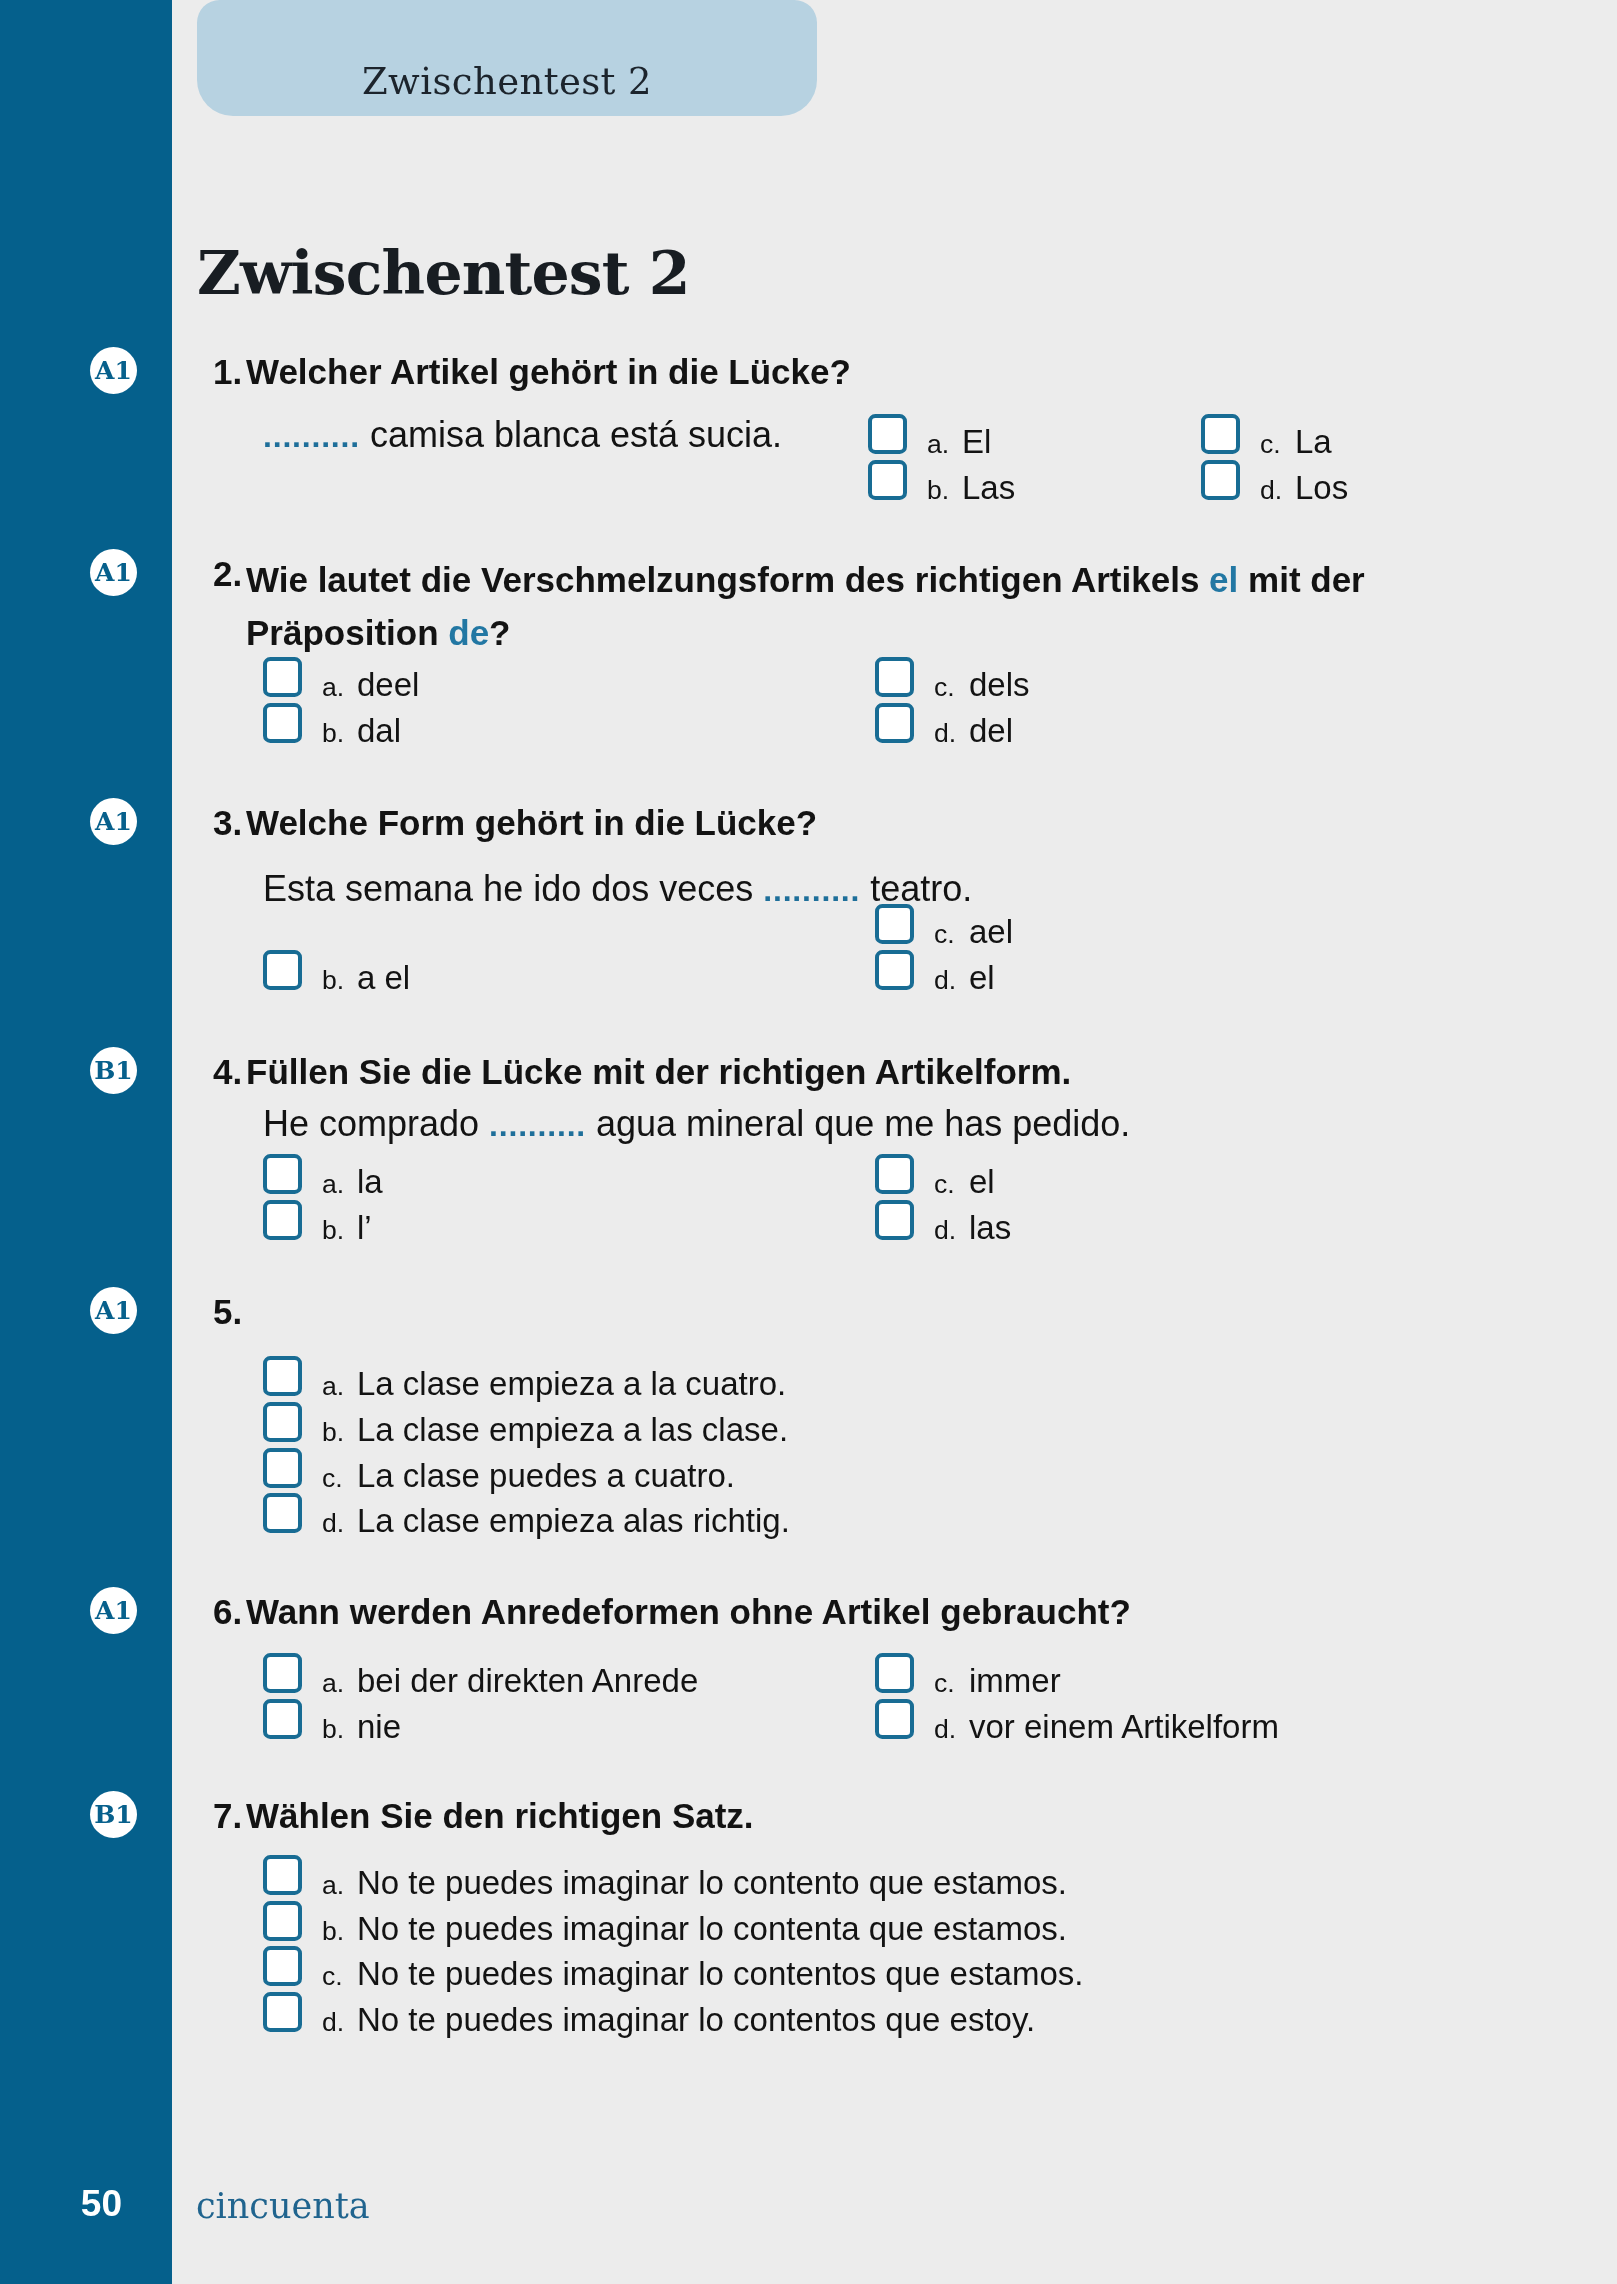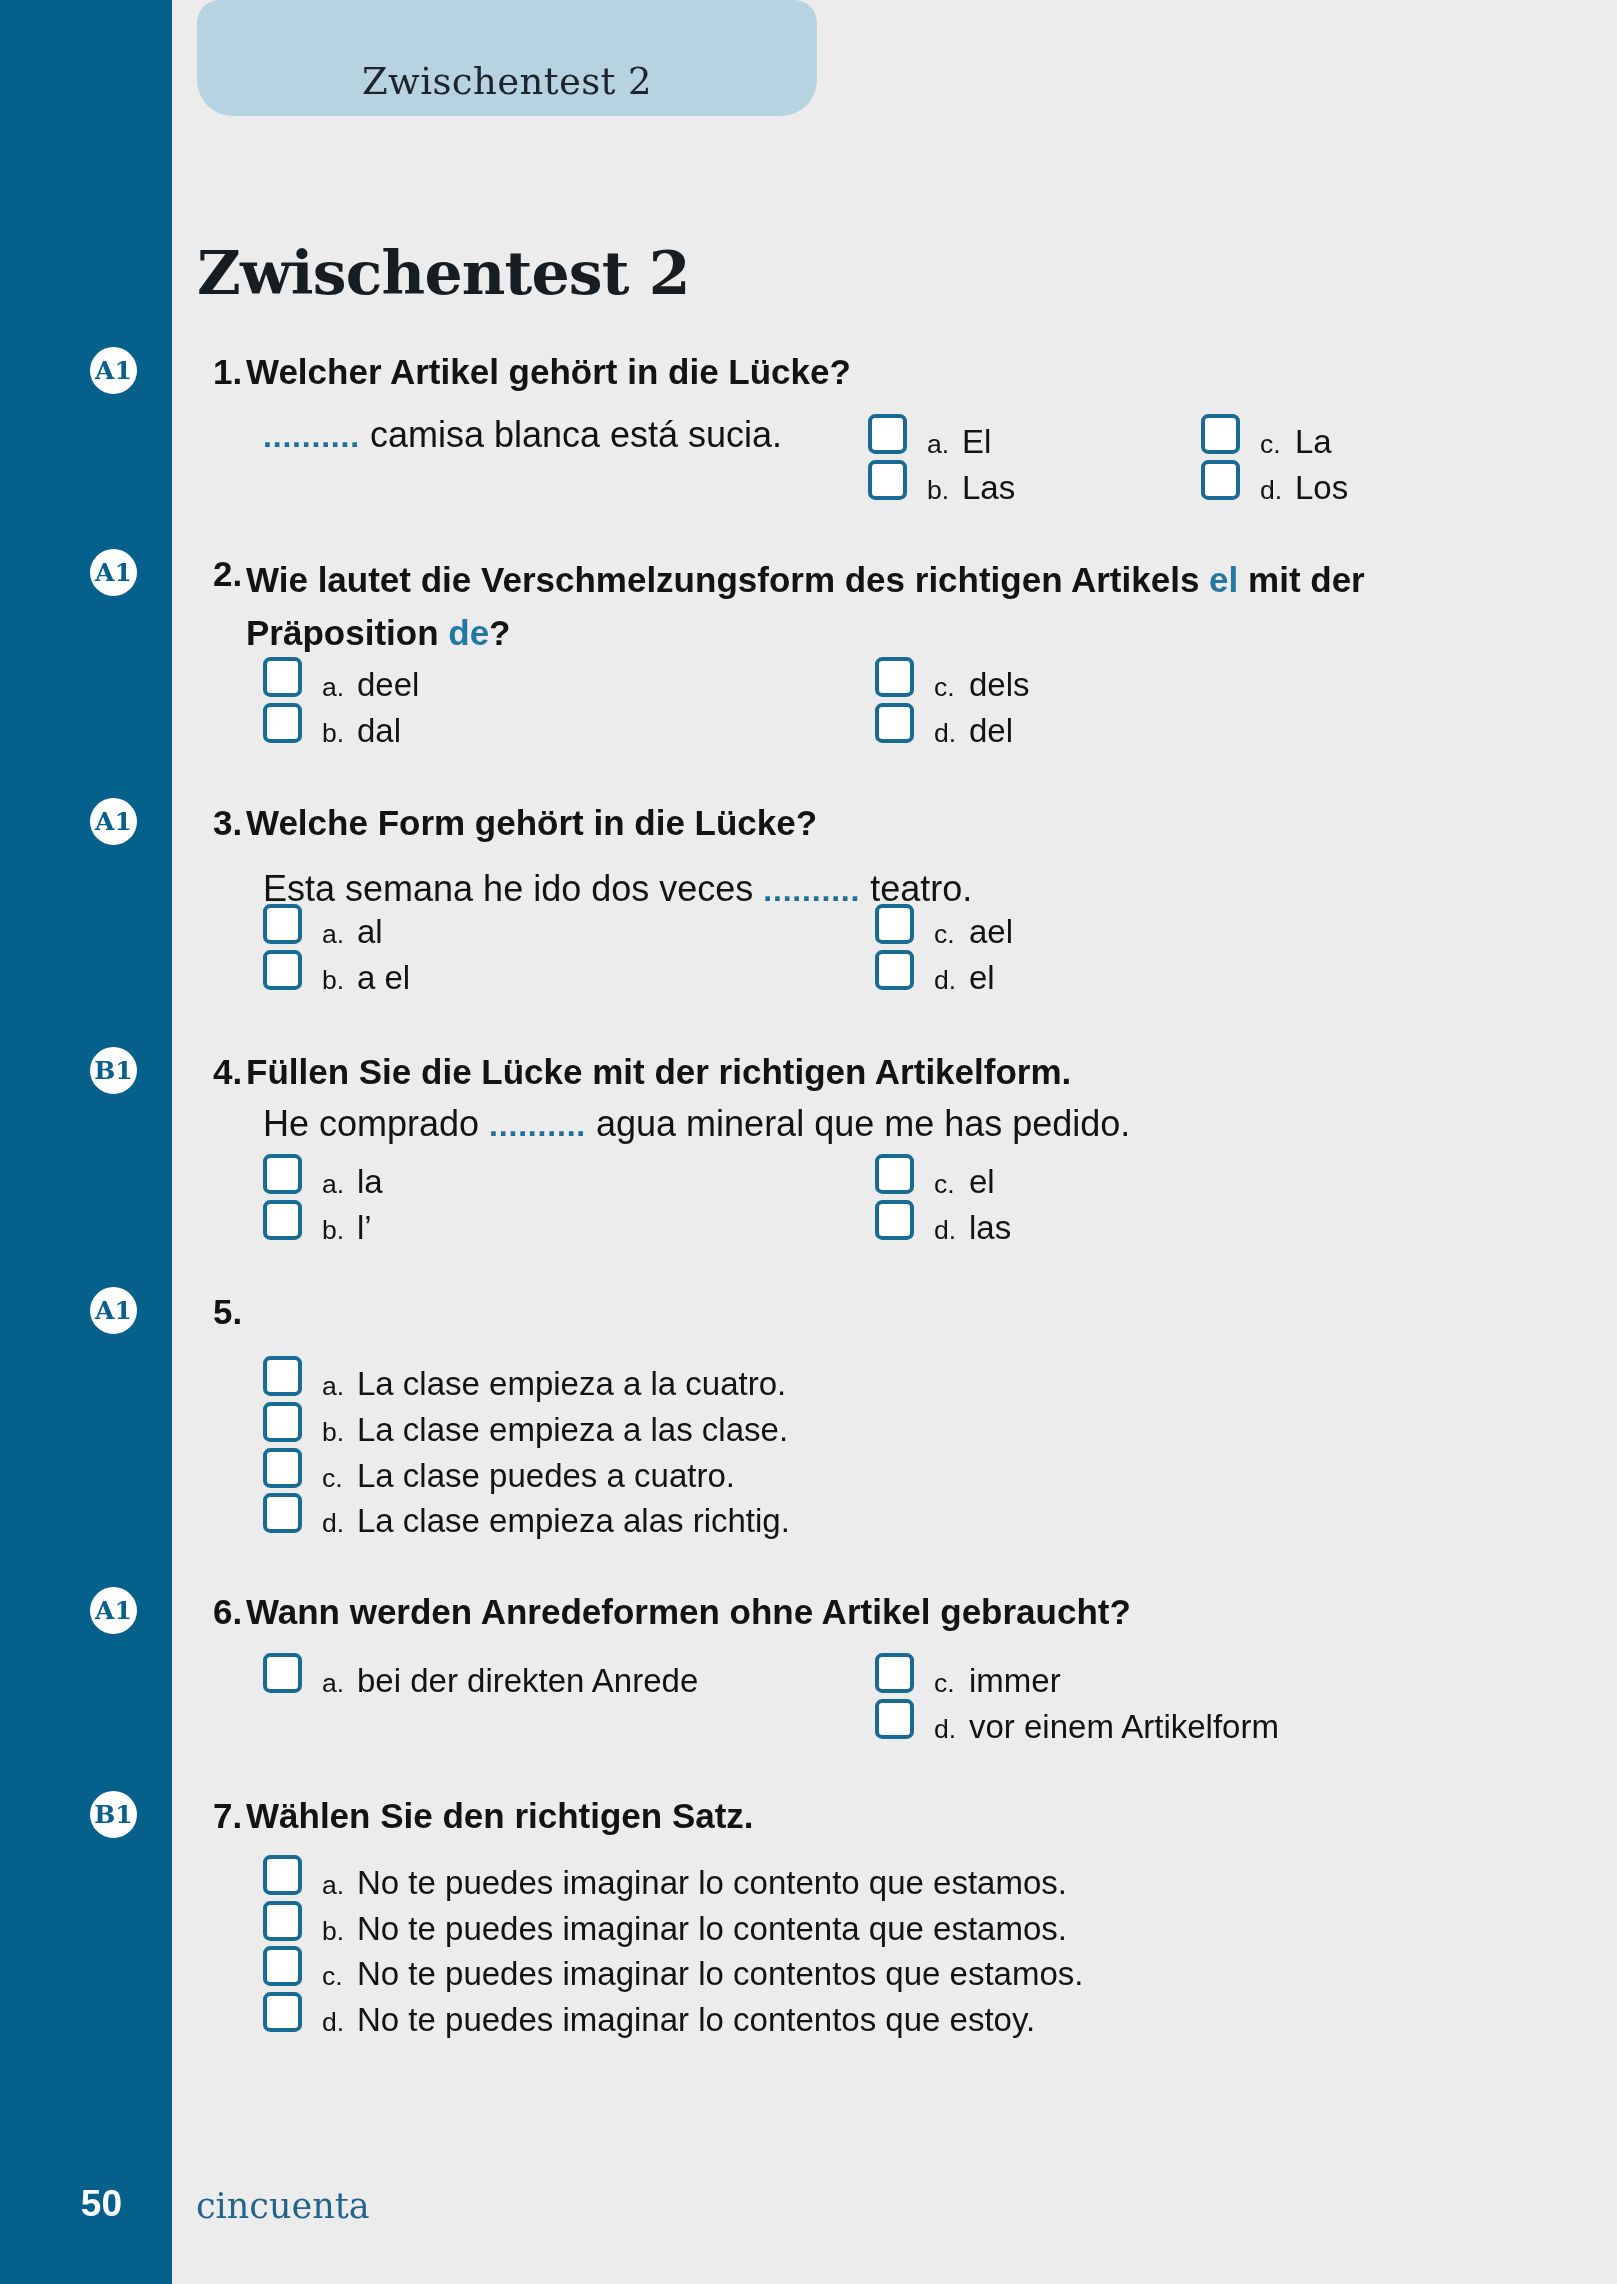--- a/index.html
+++ b/index.html
@@ -110,24 +110,20 @@
   </div>
   <div class="option" style="left:875px;top:703px">
     <span class="cb"></span>
     <span class="olabel"><span class="oletter">d.</span><span class="otext">del</span></span>
   </div>
 
   <div class="badge" style="top:798px">A1</div>
   <div class="q-num" style="top:802px">3.</div>
   <div class="q-title" style="top:802px"><span>Welche Form gehört in die Lücke?</span></div>
   <div class="q-sentence" style="top:869px"><span>Esta semana he ido dos veces </span><span class="dots">..........</span><span> teatro.</span></div>
-  <div class="option" style="left:263px;top:904px">
-    <span class="cb"></span>
-    <span class="olabel"><span class="oletter">a.</span><span class="otext">al</span></span>
-  </div>
   <div class="option" style="left:263px;top:950px">
     <span class="cb"></span>
     <span class="olabel"><span class="oletter">b.</span><span class="otext">a el</span></span>
   </div>
   <div class="option" style="left:875px;top:904px">
     <span class="cb"></span>
     <span class="olabel"><span class="oletter">c.</span><span class="otext">ael</span></span>
   </div>
   <div class="option" style="left:875px;top:950px">
     <span class="cb"></span>
@@ -174,20 +170,24 @@
     <span class="olabel"><span class="oletter">d.</span><span class="otext">La clase empieza alas richtig.</span></span>
   </div>
 
   <div class="badge" style="top:1587px">A1</div>
   <div class="q-num" style="top:1591px">6.</div>
   <div class="q-title" style="top:1591px"><span>Wann werden Anredeformen ohne Artikel gebraucht?</span></div>
   <div class="option" style="left:263px;top:1653px">
     <span class="cb"></span>
     <span class="olabel"><span class="oletter">a.</span><span class="otext">bei der direkten Anrede</span></span>
   </div>
+  <div class="option" style="left:263px;top:1699px">
+    <span class="cb"></span>
+    <span class="olabel"><span class="oletter">b.</span><span class="otext">nie</span></span>
+  </div>
   <div class="option" style="left:875px;top:1653px">
     <span class="cb"></span>
     <span class="olabel"><span class="oletter">c.</span><span class="otext">immer</span></span>
   </div>
   <div class="option" style="left:875px;top:1699px">
     <span class="cb"></span>
     <span class="olabel"><span class="oletter">d.</span><span class="otext">vor einem Artikelform</span></span>
   </div>
 
   <div class="badge" style="top:1791px">B1</div>

